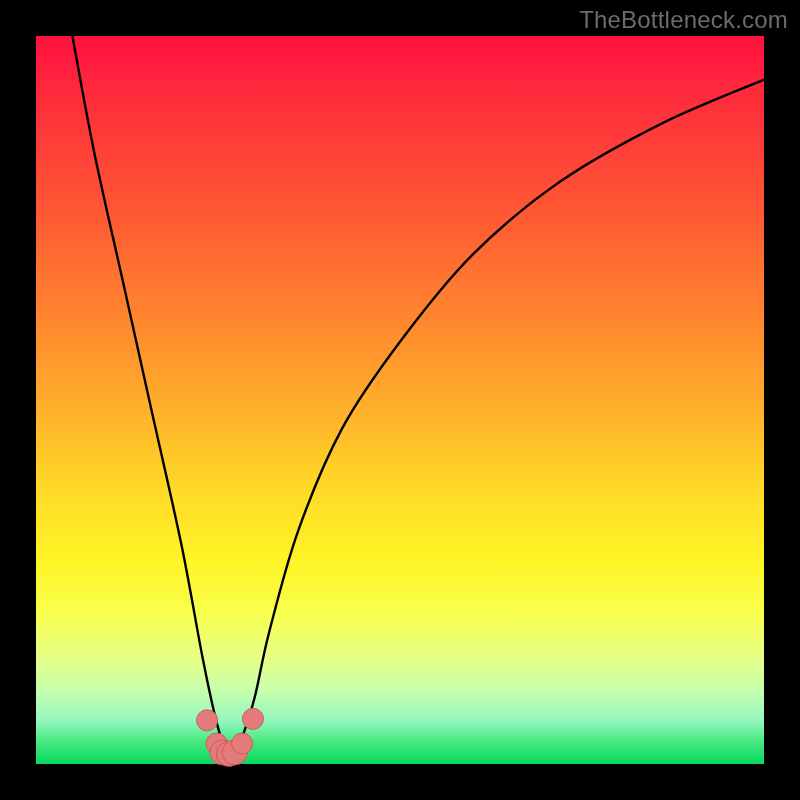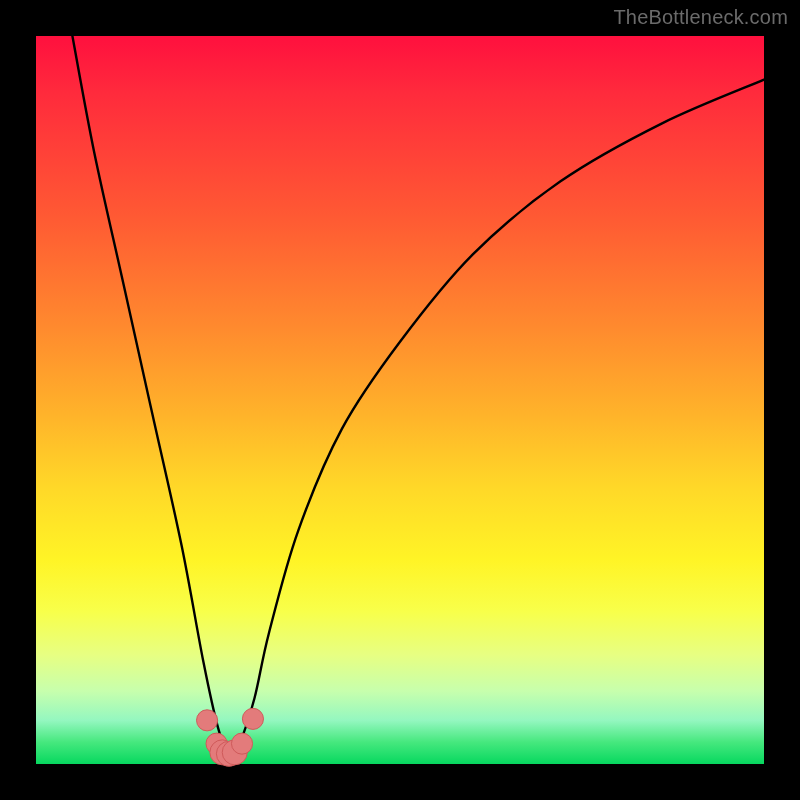--- a/index.html
+++ b/index.html
@@ -41,21 +41,21 @@
       #94f7c0 94%,
       #46e87e 97%,
       #07d85f 100%
     );
   }
   .watermark {
     position: absolute;
     top: 6px;
     right: 12px;
     color: #6b6b6b;
-    font-size: 20px;
+    font-size: 24px;
     letter-spacing: 0.2px;
   }
   svg.curve {
     position: absolute;
     left: 0;
     top: 0;
     width: 728px;
     height: 728px;
     overflow: visible;
   }

